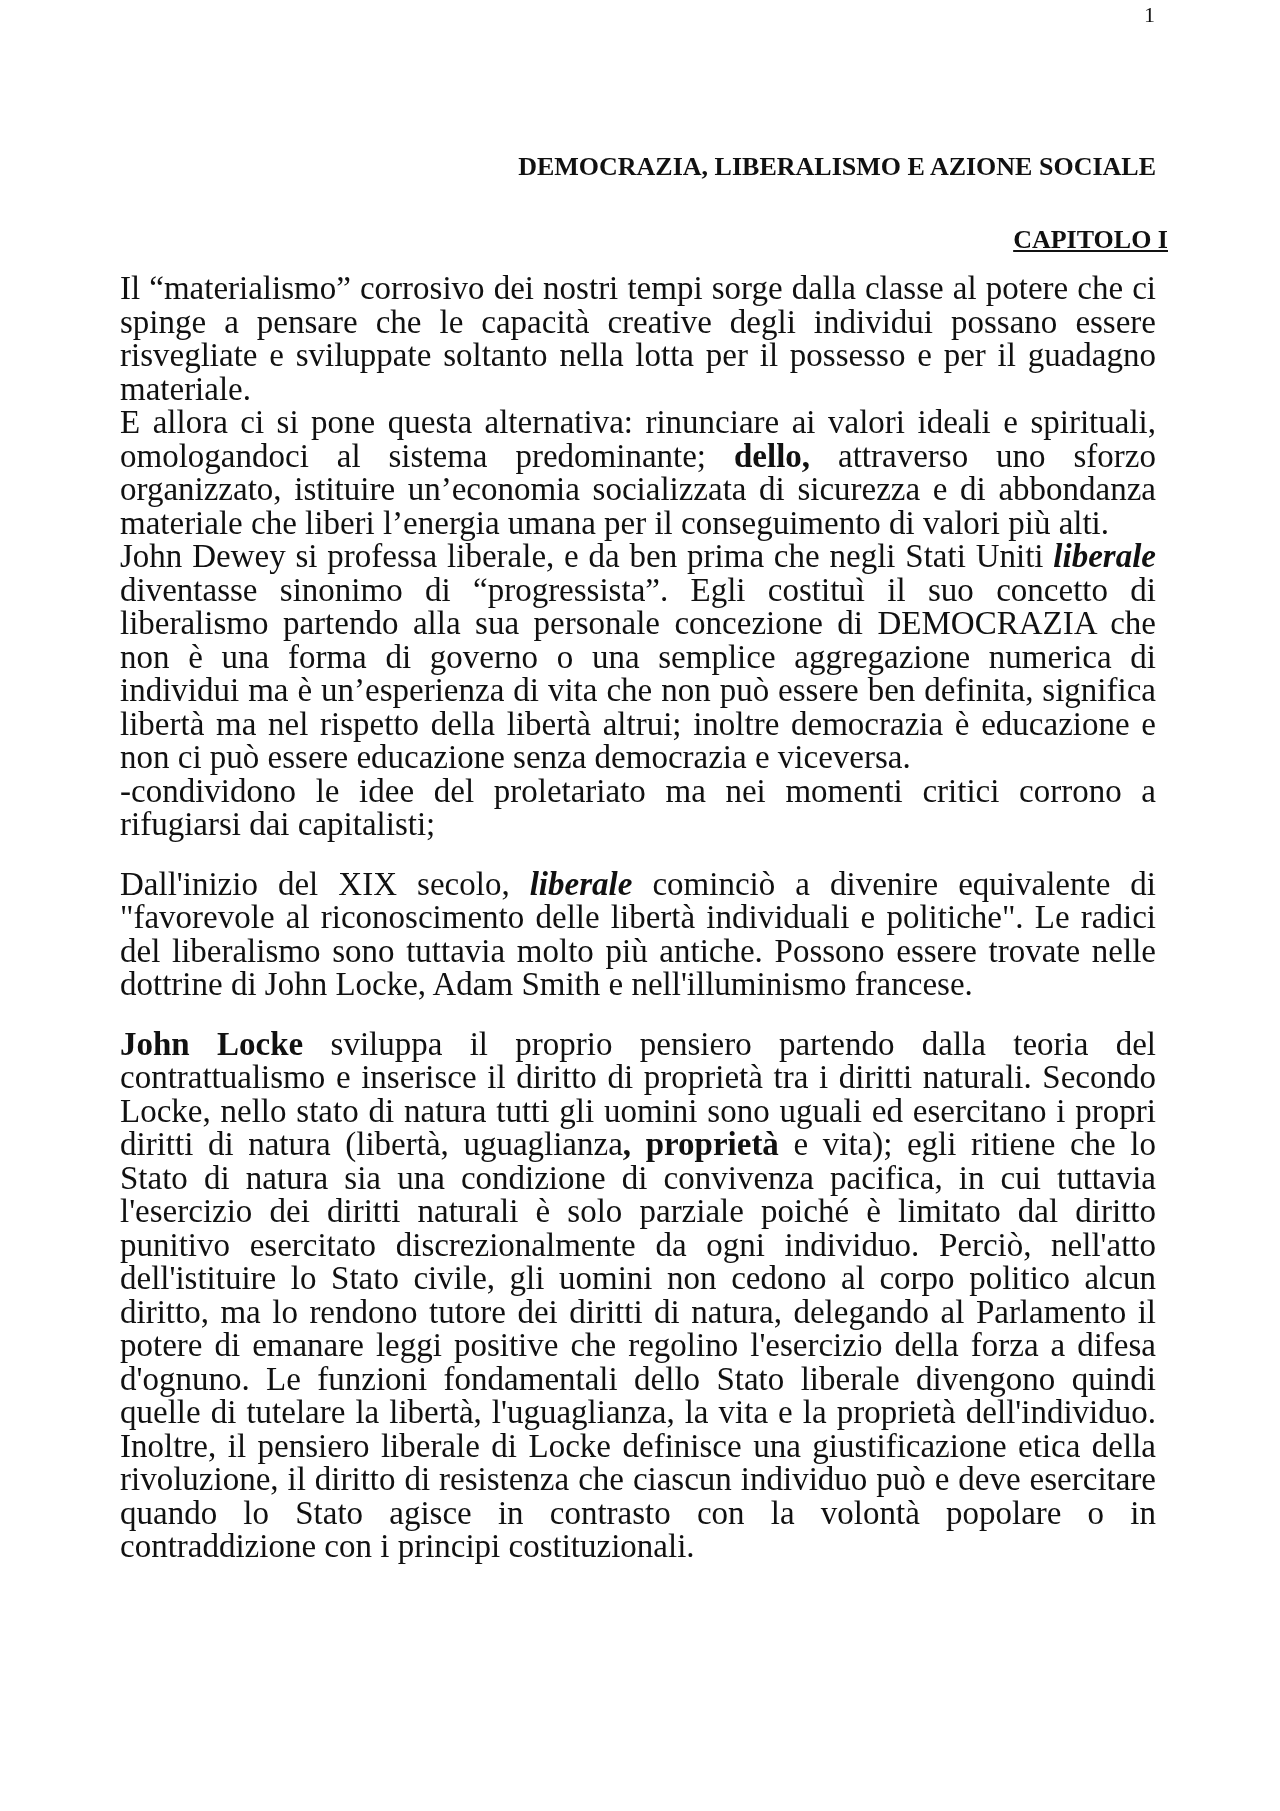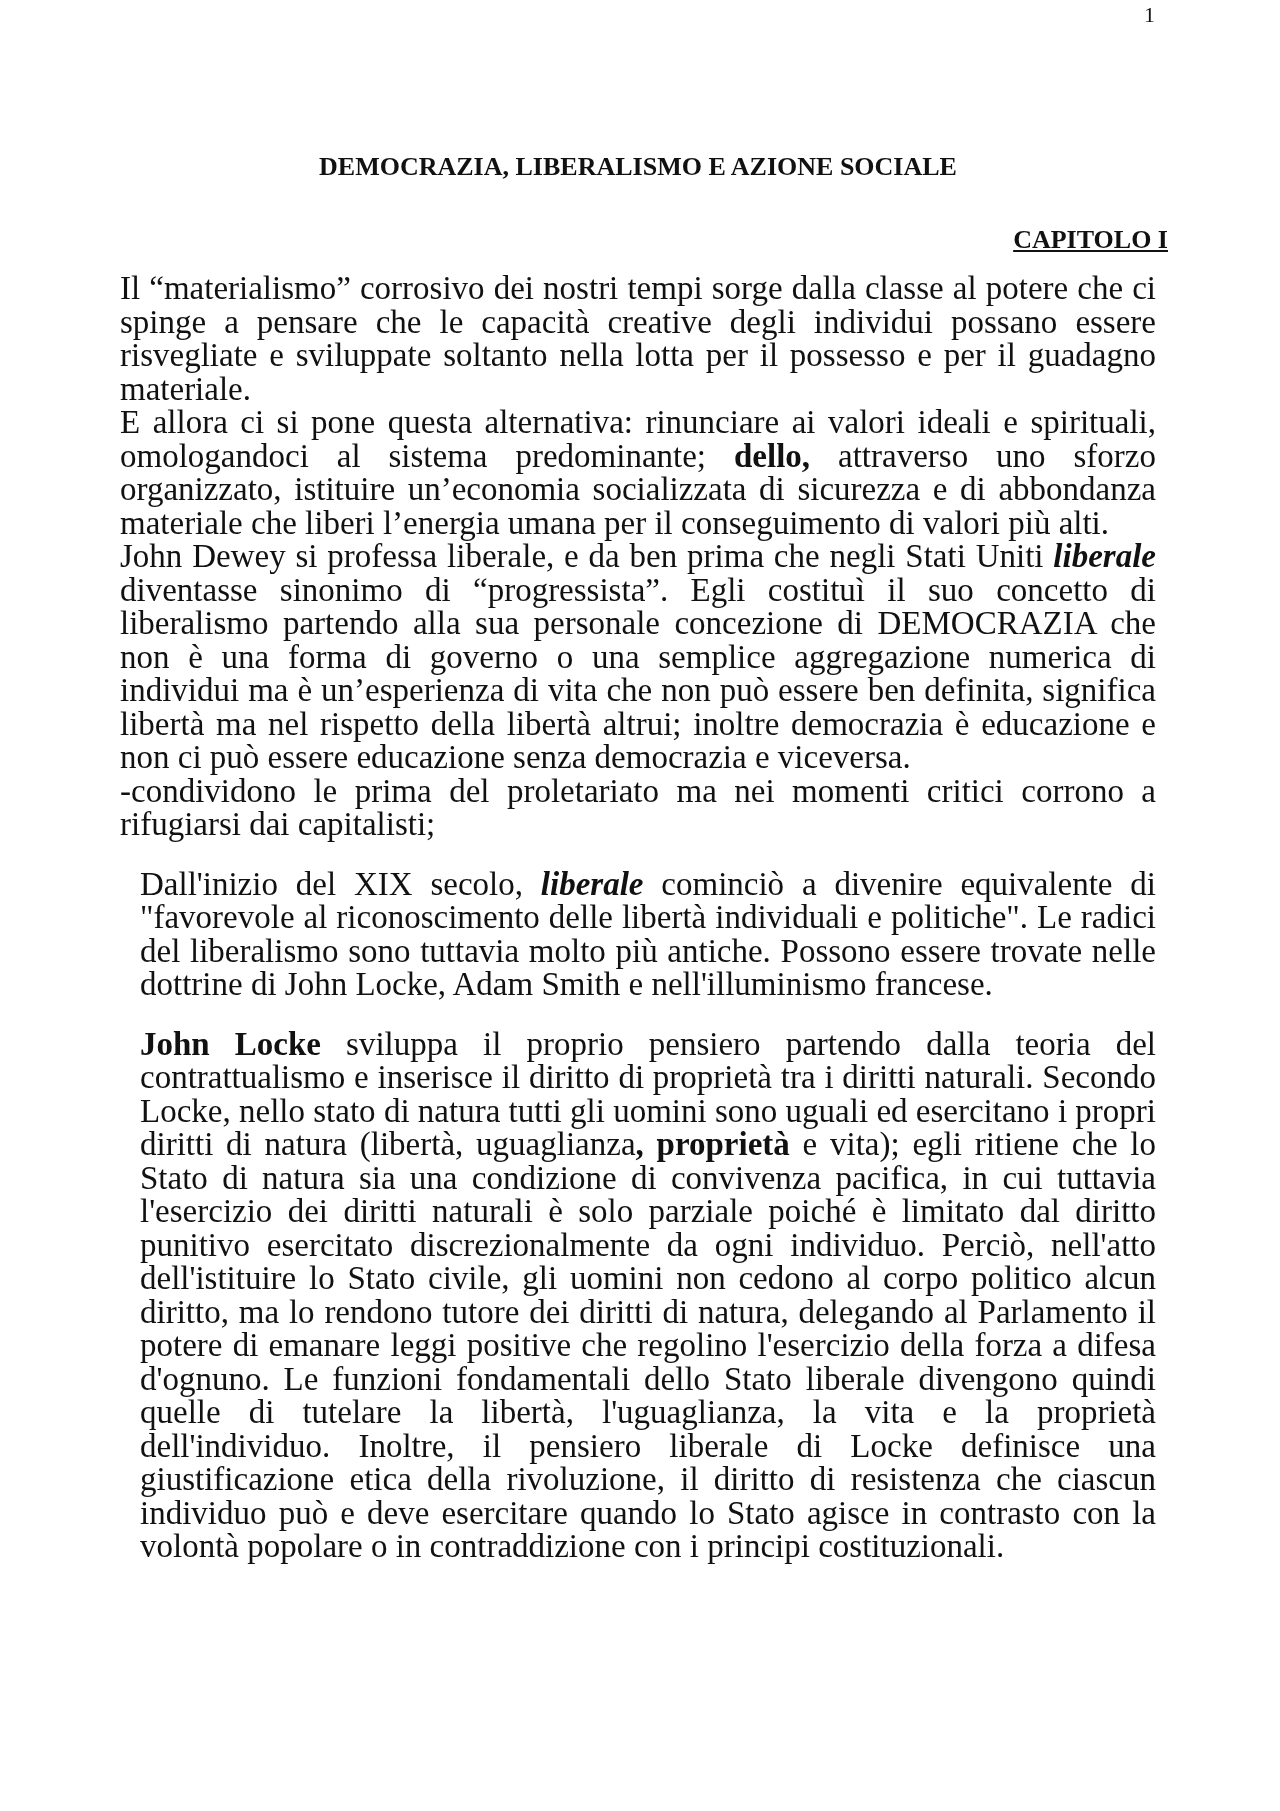--- a/index.html
+++ b/index.html
@@ -20,21 +20,21 @@
     top: 2px;
     left: 1144px;
     font-size: 22px;
     line-height: 26px;
   }
   .doc-title {
     position: absolute;
     top: 150px;
     left: 120px;
     width: 1036px;
-    text-align: center;
+    text-align: right;
     font-weight: bold;
     font-size: 26px;
     line-height: 34px;
     margin: 0;
   }
   .chapter-title {
     position: absolute;
     top: 211px;
     left: 120px;
     width: 1036px;
@@ -52,33 +52,32 @@
     width: 1036px;
     font-size: 33px;
     line-height: 33.5px;
     text-align: justify;
   }
   .body-text p {
     margin: 0;
   }
   .body-text p.gap-before {
     margin-top: 26px;
-    margin-left: 20px;
   }
   .body-text b { font-weight: bold; }
   .body-text i { font-style: italic; font-weight: bold; }
 </style>
 </head>
 <body>
 
 <div class="page-number">1</div>
 
 <h1 class="doc-title">DEMOCRAZIA, LIBERALISMO E AZIONE SOCIALE</h1>
 <h2 class="chapter-title">CAPITOLO I</h2>
 
 <div class="body-text" id="body-text">
     <p><span>Il “materialismo” corrosivo dei nostri tempi sorge dalla classe al potere  che ci spinge a pensare che le capacità creative degli individui possano essere risvegliate e sviluppate soltanto nella lotta per il possesso e per il guadagno materiale.</span></p>
     <p><span>E allora ci si pone questa alternativa: rinunciare  ai valori ideali e spirituali, omologandoci al sistema predominante; </span><b>dello,</b><span> attraverso uno sforzo organizzato, istituire un’economia socializzata di sicurezza e di abbondanza materiale che liberi l’energia umana per il conseguimento di valori più alti.</span></p>
     <p><span>John Dewey si professa liberale, e da ben prima che negli Stati Uniti </span><i>liberale</i><span> diventasse sinonimo di “progressista”. Egli costituì il suo concetto di liberalismo partendo alla sua personale concezione di DEMOCRAZIA che non è una forma di governo o una semplice aggregazione numerica di individui ma è un’esperienza di vita che non può essere ben definita, significa libertà ma nel rispetto della libertà altrui; inoltre democrazia è educazione e non ci può essere educazione senza democrazia e viceversa.</span></p>
-    <p><span>-condividono le prima del proletariato ma nei momenti critici corrono a rifugiarsi dai capitalisti;</span></p>
+    <p><span>-condividono le idee del proletariato ma nei momenti critici corrono a rifugiarsi dai capitalisti;</span></p>
     <p class="gap-before"><span>Dall'inizio del XIX secolo, </span><i>liberale</i><span> cominciò a divenire equivalente di "favorevole al riconoscimento delle libertà individuali e politiche". Le radici del liberalismo sono tuttavia molto più antiche. Possono essere trovate nelle dottrine di John Locke, Adam Smith e nell'illuminismo francese.</span></p>
     <p class="gap-before"><b>John Locke</b><span> sviluppa il proprio pensiero partendo dalla teoria del contrattualismo e inserisce il diritto di proprietà tra i diritti naturali. Secondo Locke, nello stato di natura tutti gli uomini sono uguali ed esercitano i propri diritti di natura (libertà, uguaglianza</span><b>, proprietà</b><span> e vita); egli ritiene che lo Stato di natura sia una condizione di convivenza pacifica, in cui tuttavia l'esercizio dei diritti naturali è solo parziale poiché è limitato dal diritto punitivo esercitato discrezionalmente da ogni individuo. Perciò, nell'atto dell'istituire lo Stato civile, gli uomini non cedono al corpo politico alcun diritto, ma lo rendono tutore dei diritti di natura, delegando al Parlamento il potere di emanare leggi positive che regolino l'esercizio della forza a difesa d'ognuno. Le funzioni fondamentali dello Stato liberale divengono quindi quelle di tutelare la libertà, l'uguaglianza, la vita e la proprietà dell'individuo. Inoltre, il pensiero liberale di Locke definisce una giustificazione etica della rivoluzione, il diritto di resistenza che ciascun individuo può e deve esercitare quando lo Stato agisce in contrasto con la volontà popolare o in contraddizione con i principi costituzionali.</span></p>
   </div>
 
 </body></html>

